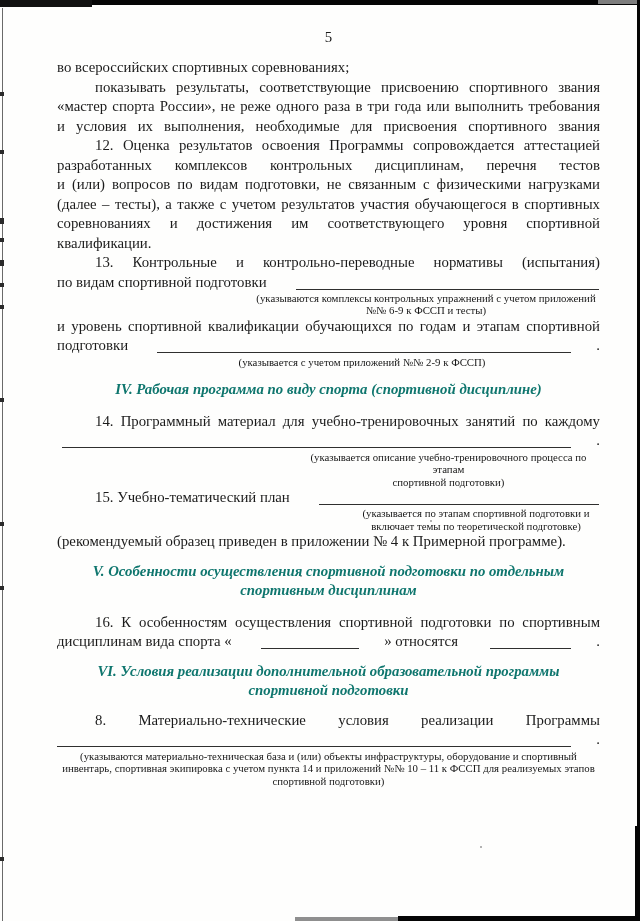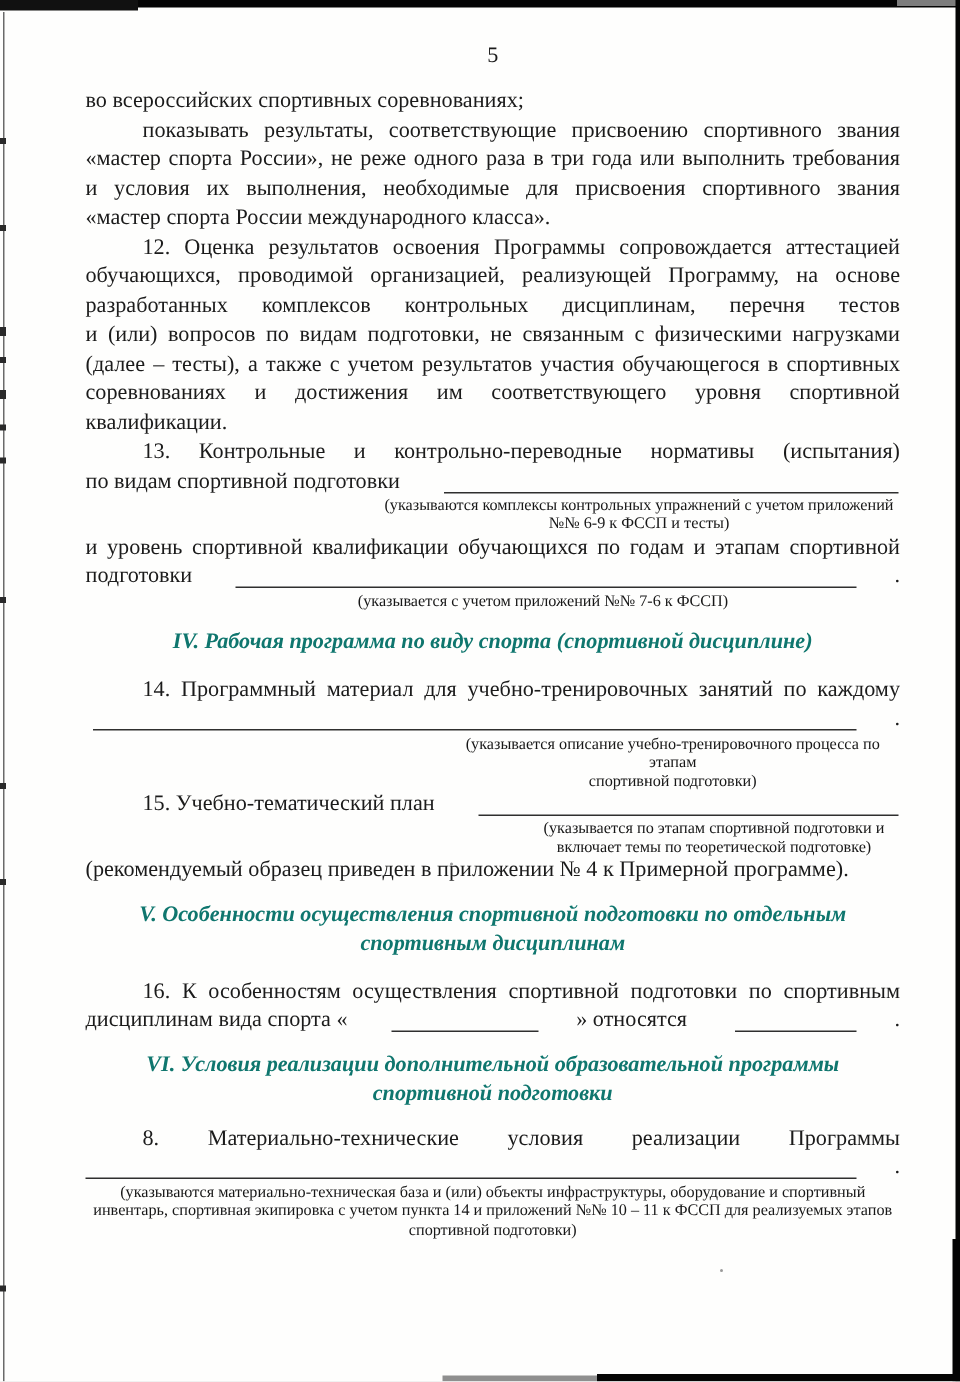--- a/index.html
+++ b/index.html
@@ -61,24 +61,22 @@
   <div class="speck" style="left:480px;top:846px"></div>
 
   <div class="content">
 
     <div class="pagenum">5</div>
 
     <div class="bl">во всероссийских спортивных соревнованиях;</div>
     <div class="bl jl ind">показывать результаты, соответствующие присвоению спортивного звания</div>
     <div class="bl jl">«мастер спорта России», не реже одного раза в три года или выполнить требования</div>
     <div class="bl jl">и условия их выполнения, необходимые для присвоения спортивного звания</div>
-    <div class="bl">«мастер спорта России международного класса».</div>
 
     <div class="bl jl ind">12. Оценка результатов освоения Программы сопровождается аттестацией</div>
-    <div class="bl jl">обучающихся, проводимой организацией, реализующей Программу, на основе</div>
     <div class="bl jl">разработанных комплексов контрольных дисциплинам, перечня тестов</div>
     <div class="bl jl">и (или) вопросов по видам подготовки, не связанным с физическими нагрузками</div>
     <div class="bl jl">(далее – тесты), а также с учетом результатов участия обучающегося в спортивных</div>
     <div class="bl jl">соревнованиях и достижения им соответствующего уровня спортивной</div>
     <div class="bl">квалификации.</div>
 
     <div class="bl jl ind">13. Контрольные и контрольно-переводные нормативы (испытания)</div>
     <div class="brow">
       <span>по видам спортивной подготовки</span>
       <span class="blank"></span>
@@ -86,21 +84,21 @@
     <div class="cap" style="margin-left:195px;width:348px;">
       <div>(указываются комплексы контрольных упражнений с учетом приложений</div>
       <div>№№ 6-9 к ФССП и тесты)</div>
     </div>
     <div class="bl jl">и уровень спортивной квалификации обучающихся по годам и этапам спортивной</div>
     <div class="brow">
       <span>подготовки</span>
       <span class="blank"></span>
       <span>.</span>
     </div>
-    <div class="cap" style="margin-left:150px;width:310px;">(указывается с учетом приложений №№ 7-6 к ФССП)</div>
+    <div class="cap" style="margin-left:150px;width:310px;">(указывается с учетом приложений №№ 2-9 к ФССП)</div>
 
     <div class="hd mt12">IV. Рабочая программа по виду спорта (спортивной дисциплине)</div>
 
     <div class="bl jl ind mt12">14. Программный материал для учебно-тренировочных занятий по каждому</div>
     <div class="brow">
       <span class="blank"></span>
       <span>.</span>
     </div>
     <div class="cap" style="margin-left:240px;width:303px;">
       <div>(указывается описание учебно-тренировочного процесса по этапам</div>

